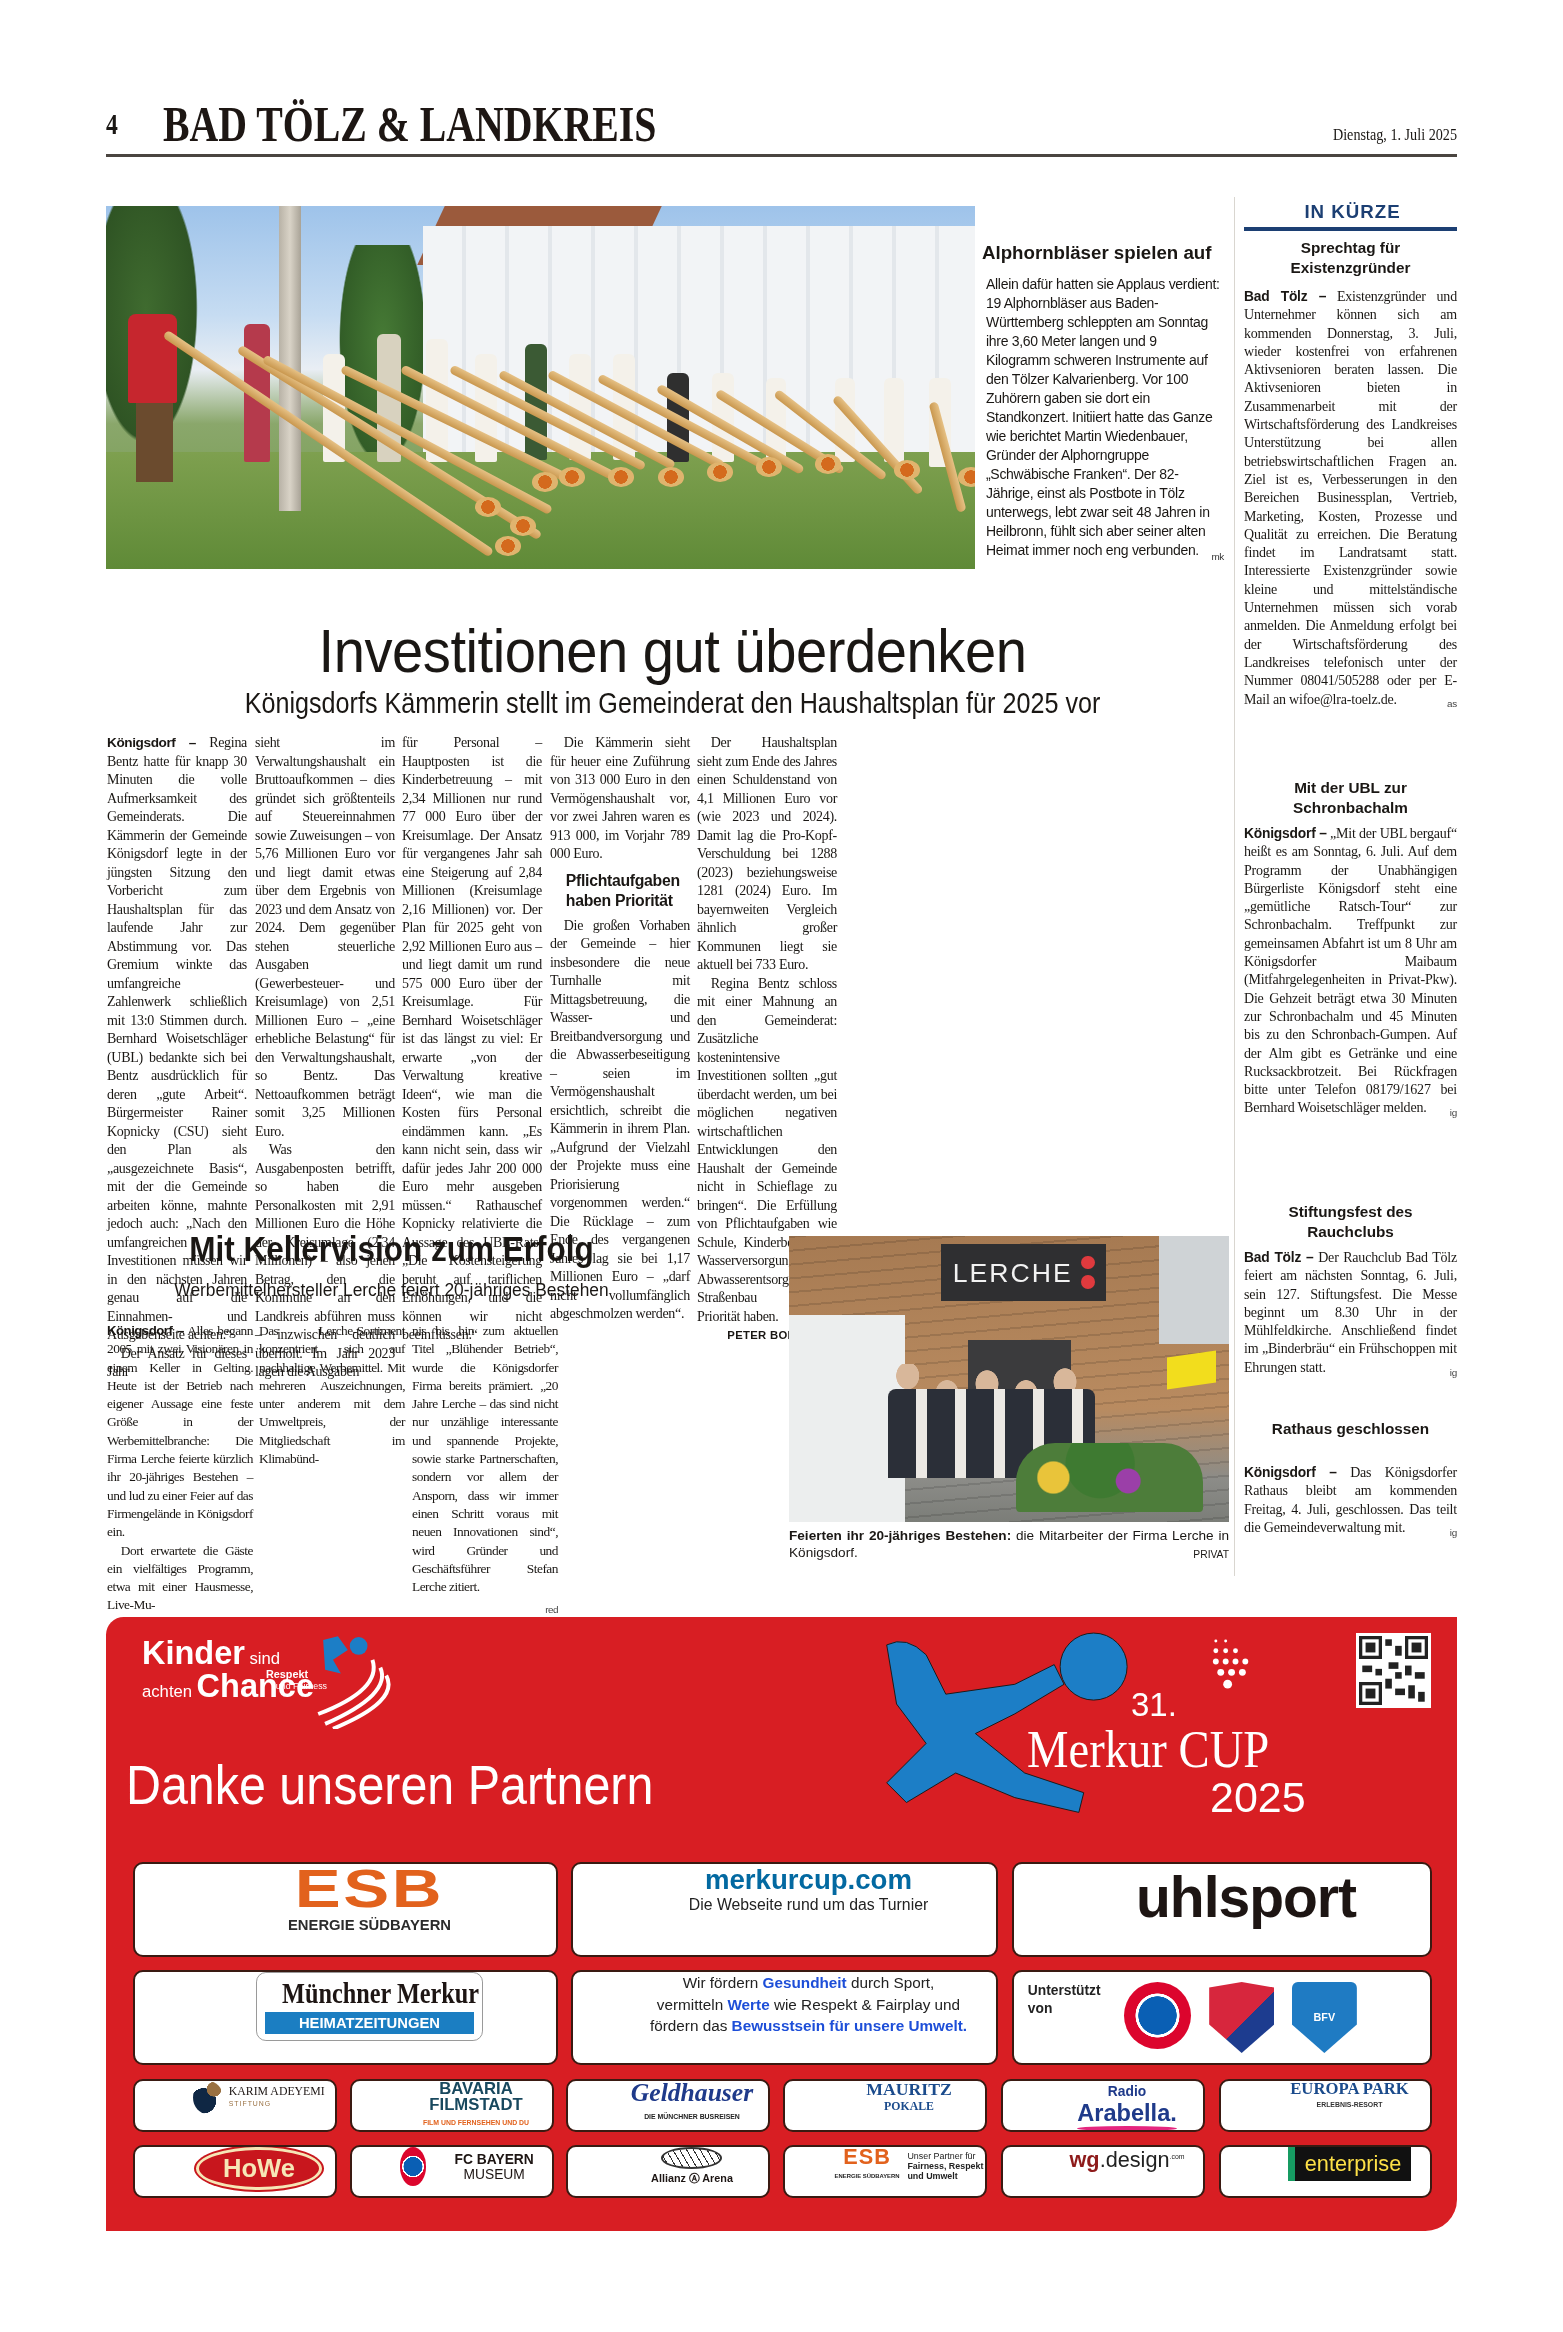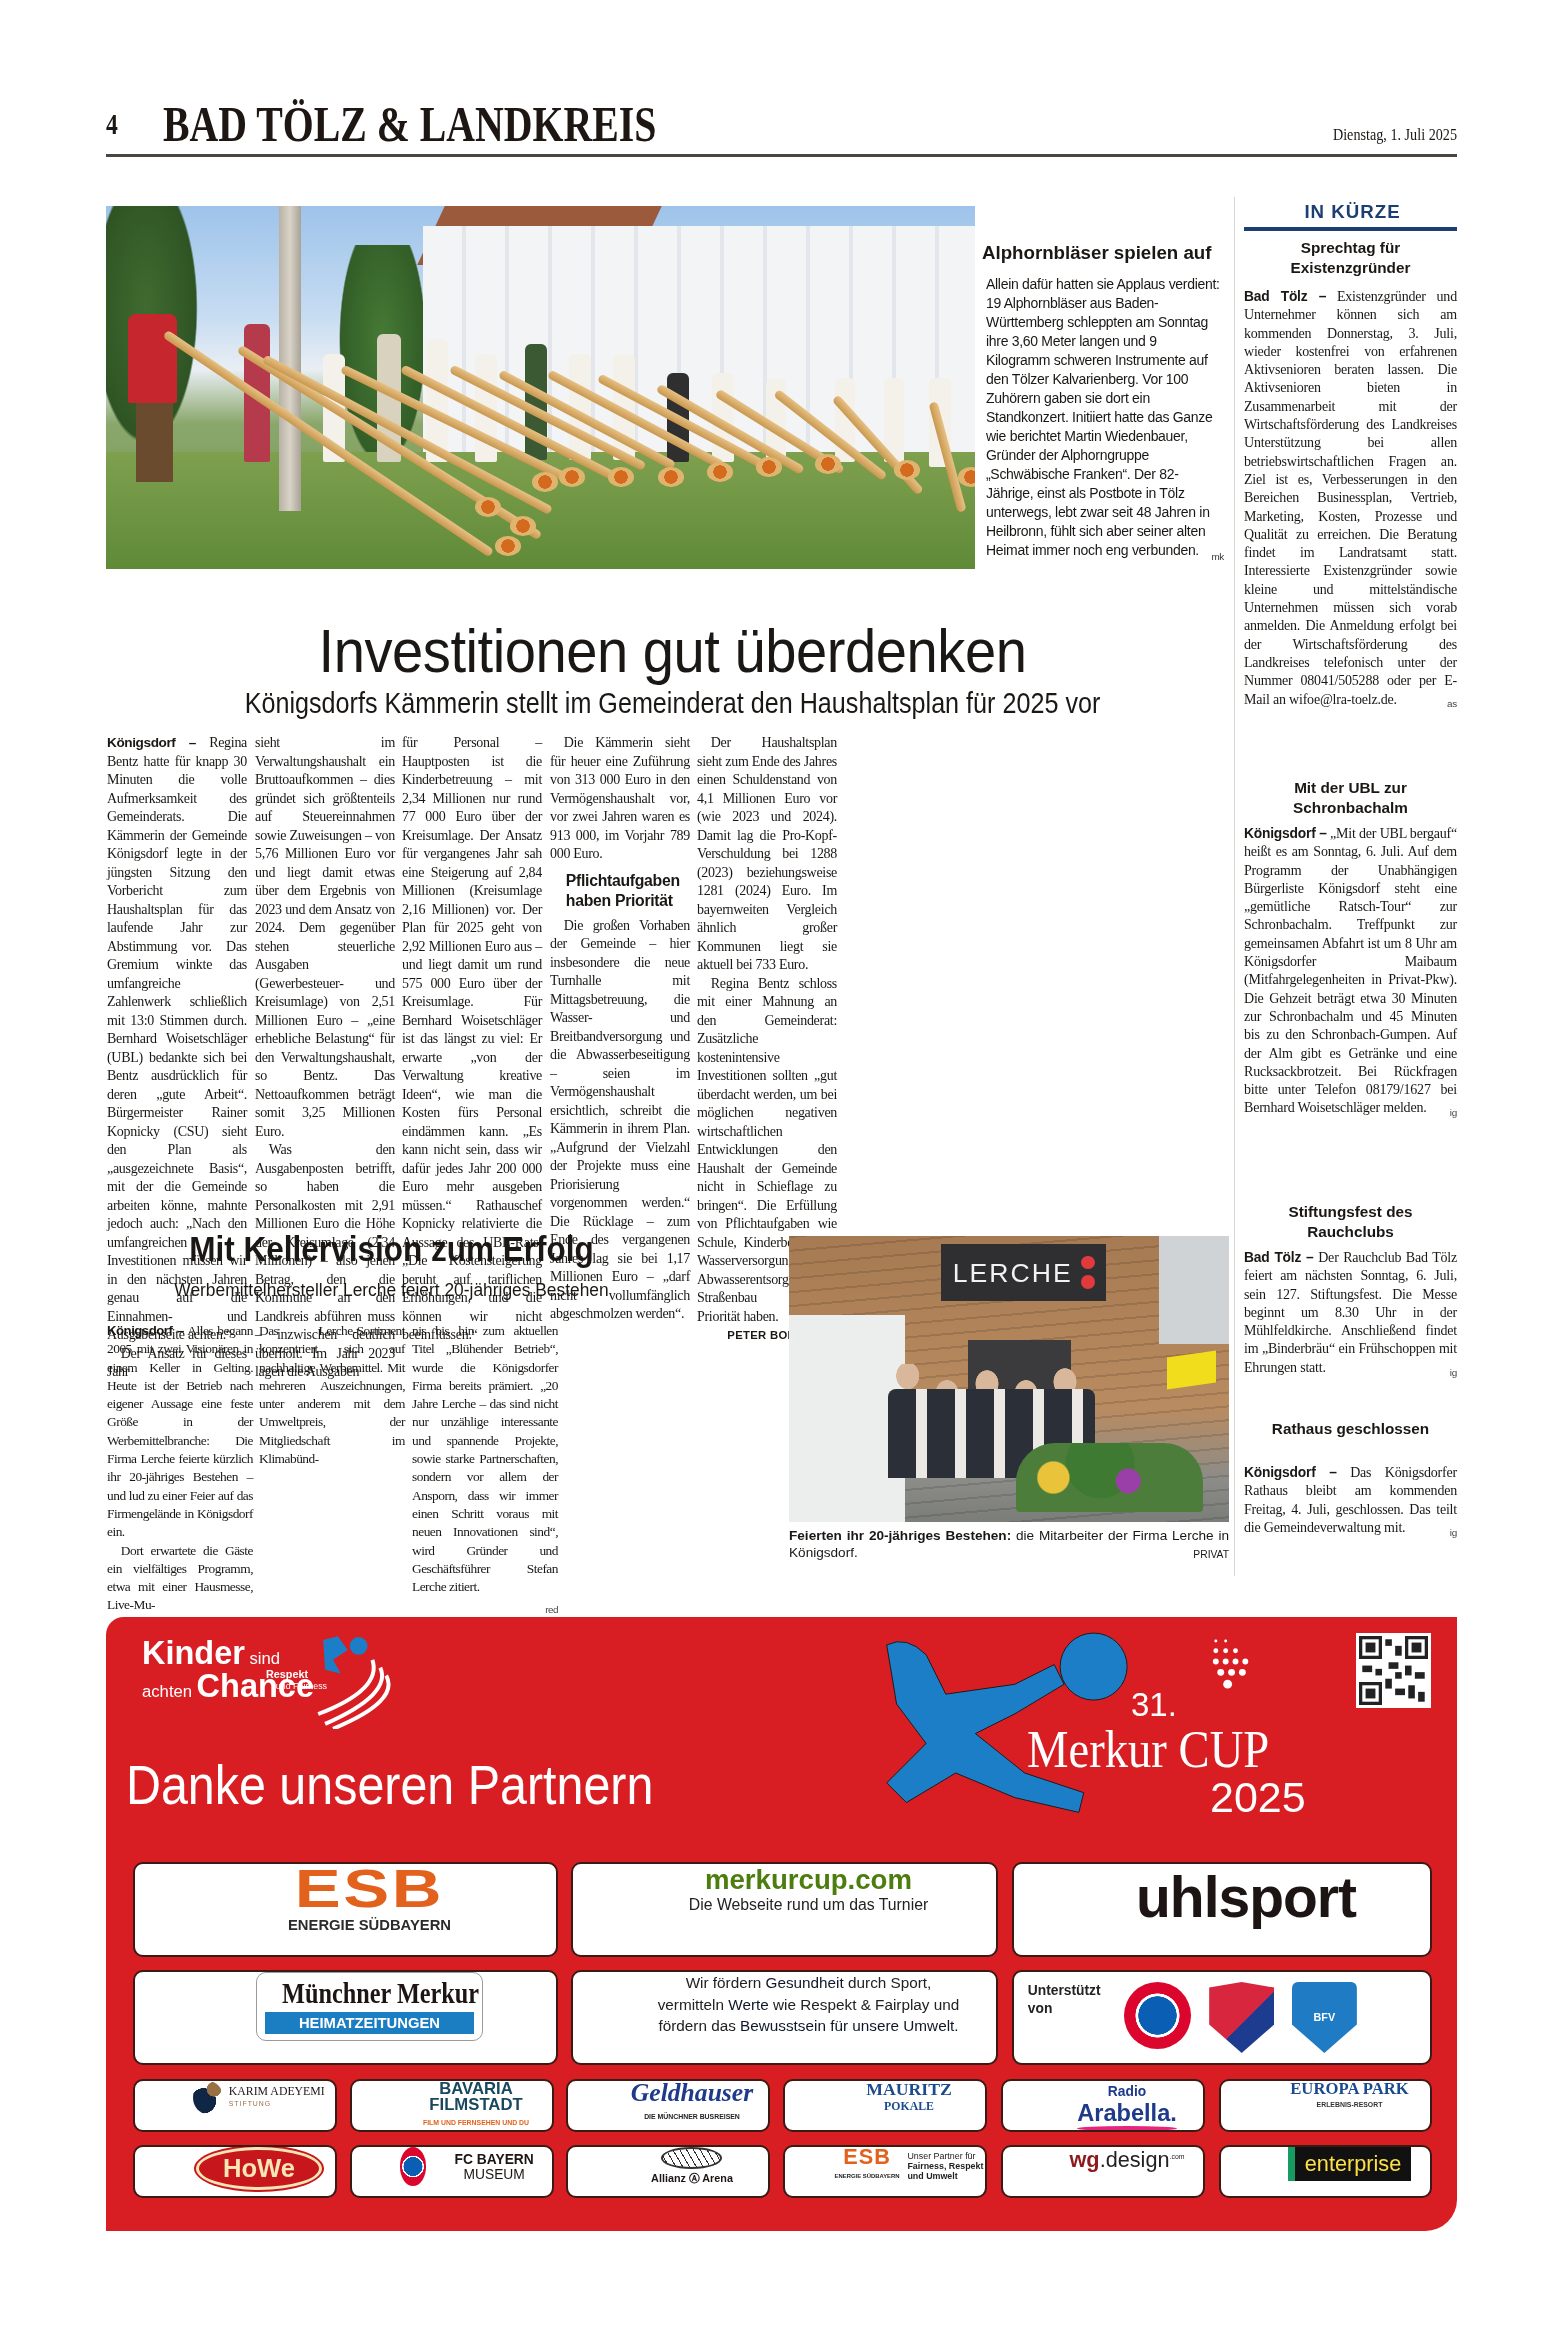--- a/index.html
+++ b/index.html
@@ -105,28 +105,28 @@
   .t-mm  { left: 133px; top: 1970px; width: 425px; height: 95px; }
   .t-werte { left: 571px; top: 1970px; width: 427px; height: 95px; }
   .t-support { left: 1012px; top: 1970px; width: 420px; height: 95px; flex-direction: row; justify-content: flex-start; align-items: flex-start; padding: 9.9px 13.8px; gap: 17.7px; }
   .small-tile { width: 204px; height: 53px; }
   .r1 { top: 2079px; } .r2 { top: 2145px; }
   .c1 { left: 133px; } .c2 { left: 350px; } .c3 { left: 566px; } .c4 { left: 783px; } .c5 { left: 1001px; } .c6 { left: 1219px; }
   .c6.small-tile { width: 213px; }
 
   .esb-logo { font-family: "Liberation Sans", sans-serif; font-weight: 700; font-size: 53px; color: #e2621d; letter-spacing: 2px; line-height: 49px; transform: scaleX(1.3); }
   .esb-sub { font-family: "Liberation Sans", sans-serif; font-weight: 700; font-size: 14.8px; color: #2b2b2b; margin-top: 3.9px; }
-  .web-url { font-family: "Liberation Sans", sans-serif; font-weight: 700; font-size: 27.6px; color: #4d7c0f; }
+  .web-url { font-family: "Liberation Sans", sans-serif; font-weight: 700; font-size: 27.6px; color: #0369a1; }
   .web-sub { font-family: "Liberation Sans", sans-serif; font-size: 15.8px; color: #222; }
   .uhl { font-family: "Liberation Sans", sans-serif; font-weight: 700; font-size: 57px; color: #1d1513; letter-spacing: -1px; }
   .mm-box { border: 1px solid #9a9a9a; border-radius: 9.9px; width: 227px; overflow: hidden; }
   .mm-name { font-family: "Liberation Serif", serif; font-weight: 700; font-size: 29.6px; color: #1d1513; padding: 3.9px 5.9px 2px; white-space: nowrap; transform: scaleX(0.82); }
   .mm-bar { background: #1b7ec2; color: #fff; font-family: "Liberation Sans", sans-serif; font-weight: 700; font-size: 14.8px; padding: 3px 0; margin: 0 7.9px 5.9px; }
   .werte { font-family: "Liberation Sans", sans-serif; font-size: 15.3px; line-height: 21.7px; color: #222; }
-  .werte b { color: #0f172a; font-weight: 400; margin-top: 25px; }
+  .werte b { color: #1d4ed8; font-weight: 700; margin-top: 25px; }
   .support-label { font-family: "Liberation Sans", sans-serif; font-weight: 700; font-size: 13.8px; color: #222; text-align: left; line-height: 17.7px; width: 79px; }
   .crest { width: 65px; height: 71px; display: flex; align-items: center; justify-content: center; font-family: "Liberation Sans", sans-serif; font-weight: 700; color: #fff; font-size: 10.8px; text-align: center; }
   .crest.fcb { border-radius: 50%; background: radial-gradient(circle, #0a5fb4 0 40%, #ffffff 41% 46%, #dc052d 47%); width: 67px; height: 67px; }
   .crest.spvgg { background: linear-gradient(135deg, #d7263d 0 55%, #1d3c8f 55%); clip-path: polygon(0 8%, 50% 0, 100% 8%, 100% 60%, 50% 100%, 0 60%); }
   .crest.bfv { background: #1f7bc3; clip-path: polygon(0 0, 100% 0, 100% 60%, 50% 100%, 0 60%); border-radius: 5.9px; }
   .karim { display:flex; align-items:center; gap: 5.9px; }
   .karim-mark { width: 29.6px; height: 33px; border-radius: 50%; background: radial-gradient(circle at 70% 25%, #9a7142 0 22%, transparent 23%), radial-gradient(circle at 35% 60%, #0f2744 0 45%, transparent 46%); }
   .karim-name { font-family: "Liberation Serif", serif; font-size: 11.8px; color: #1d1513; line-height: 12.8px; text-align:left; }
   .karim-name small { display:block; font-family: "Liberation Sans", sans-serif; font-size: 6.9px; color: #9a7142; letter-spacing: 1px; }
   .bavaria { font-family: "Liberation Sans", sans-serif; font-weight: 700; font-size: 16.7px; line-height: 15.8px; color: #18485e; }

